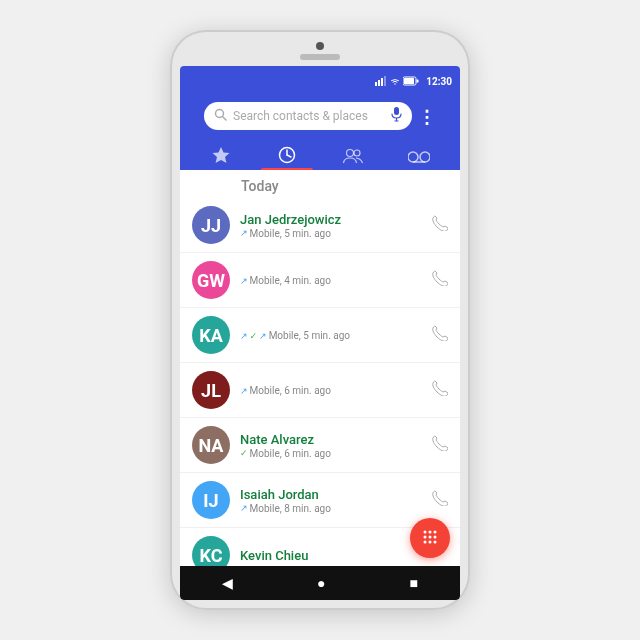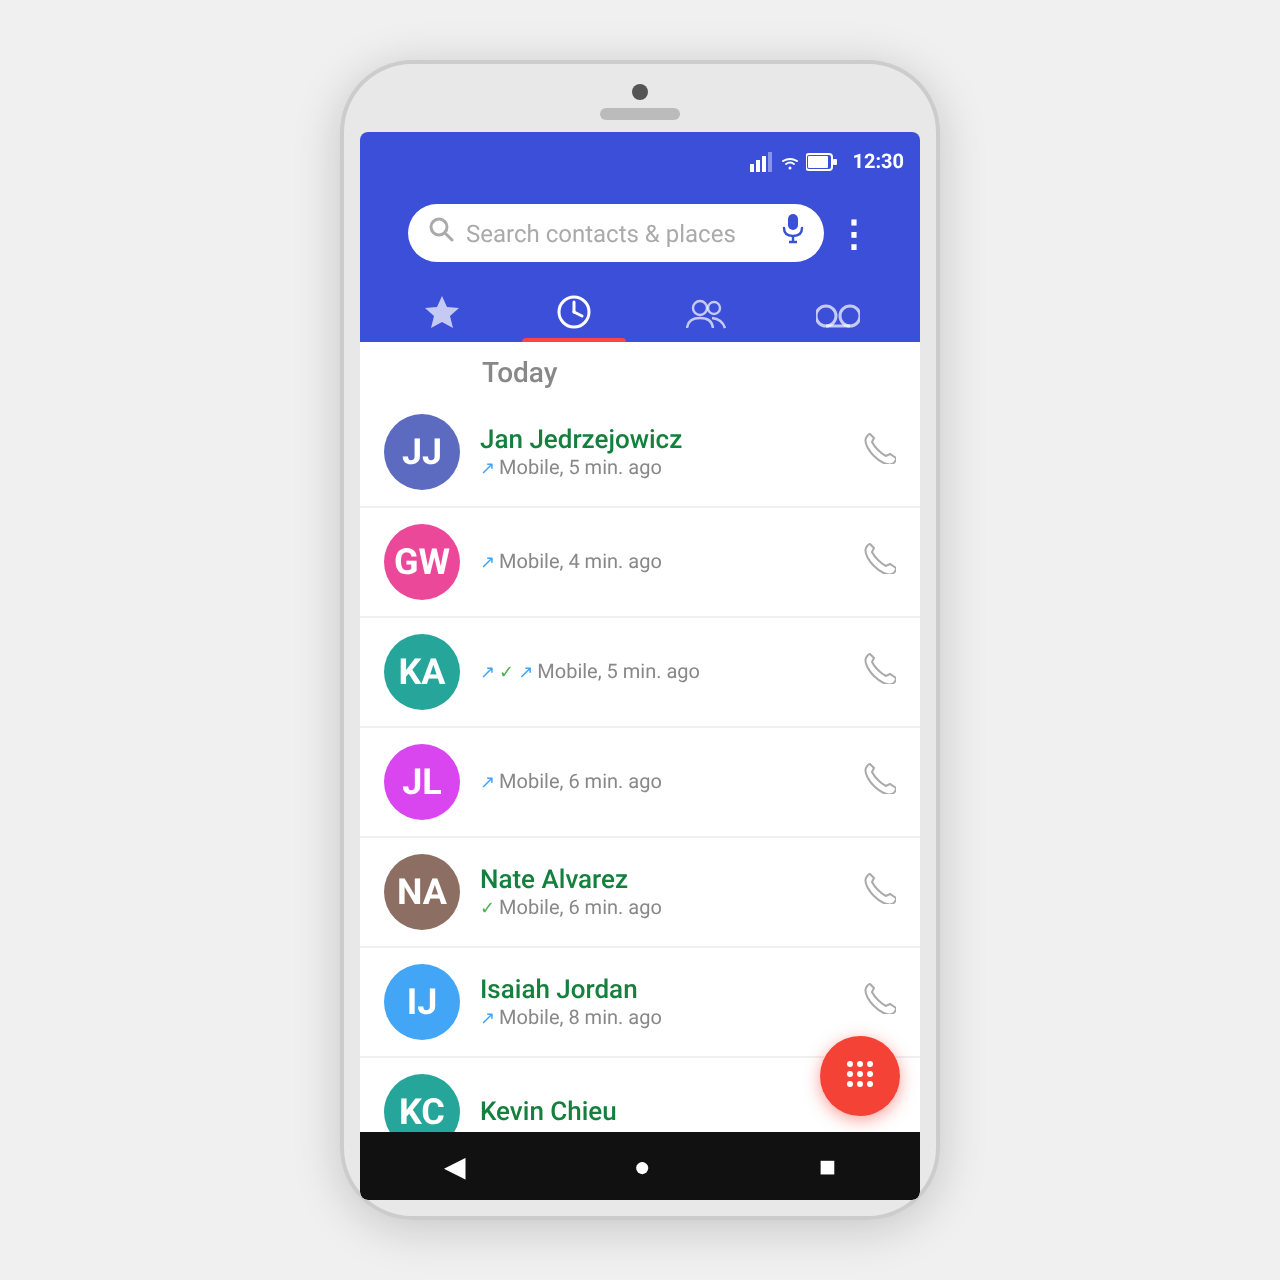--- a/index.html
+++ b/index.html
@@ -232,21 +232,21 @@
     }
     .nav-btn {
       color: white;
       font-size: 14px;
     }
 
     
     .av-blue { background: #5c6bc0; }
     .av-purple { background: #ec4899; }
     .av-teal { background: #26a69a; }
-    .av-grey { background: #d946ef; }
+    .av-grey { background: #7f1d1d; }
     .av-brown { background: #8d6e63; }
     .av-indigo { background: #42a5f5; }
   </style>
 </head>
 <body>
 
 <div class="phone-outer">
   <div class="phone-camera"></div>
   <div class="phone-speaker"></div>
 

